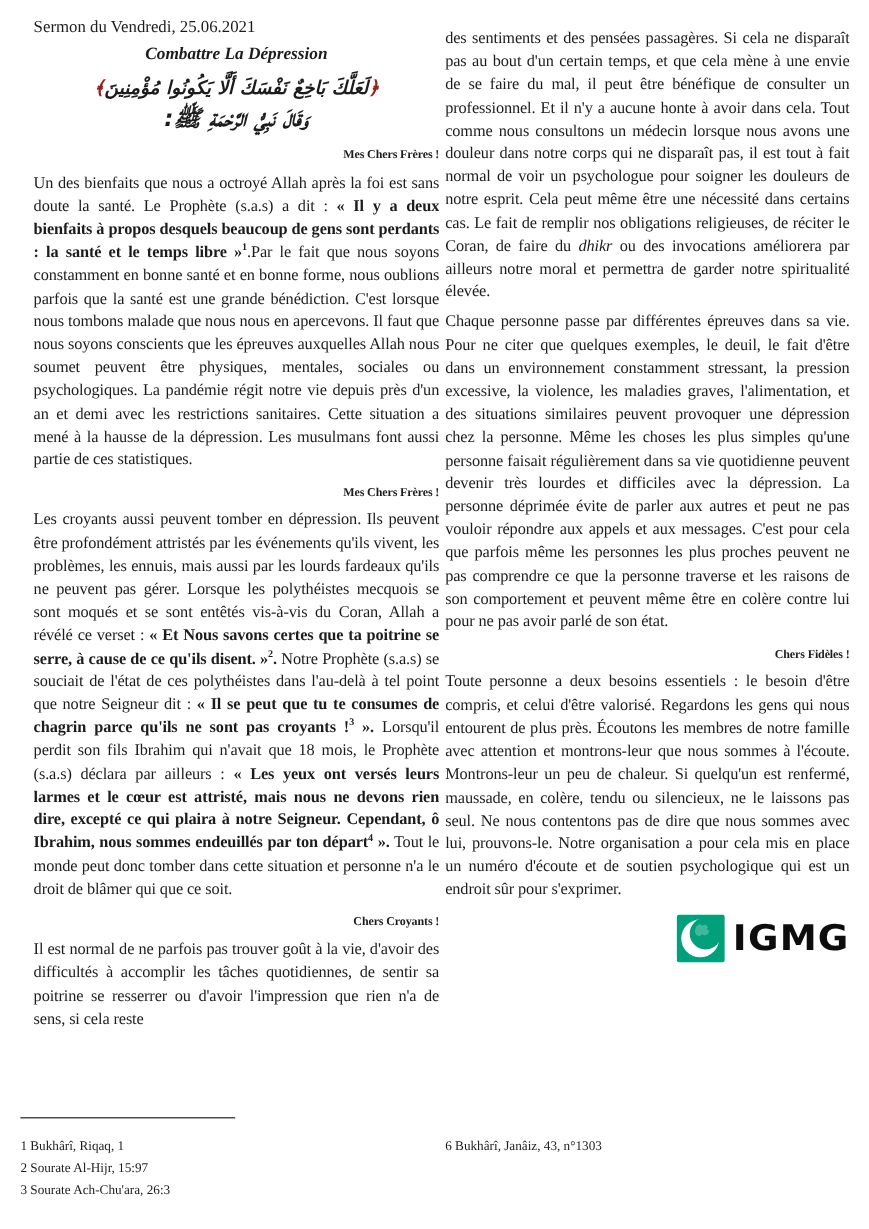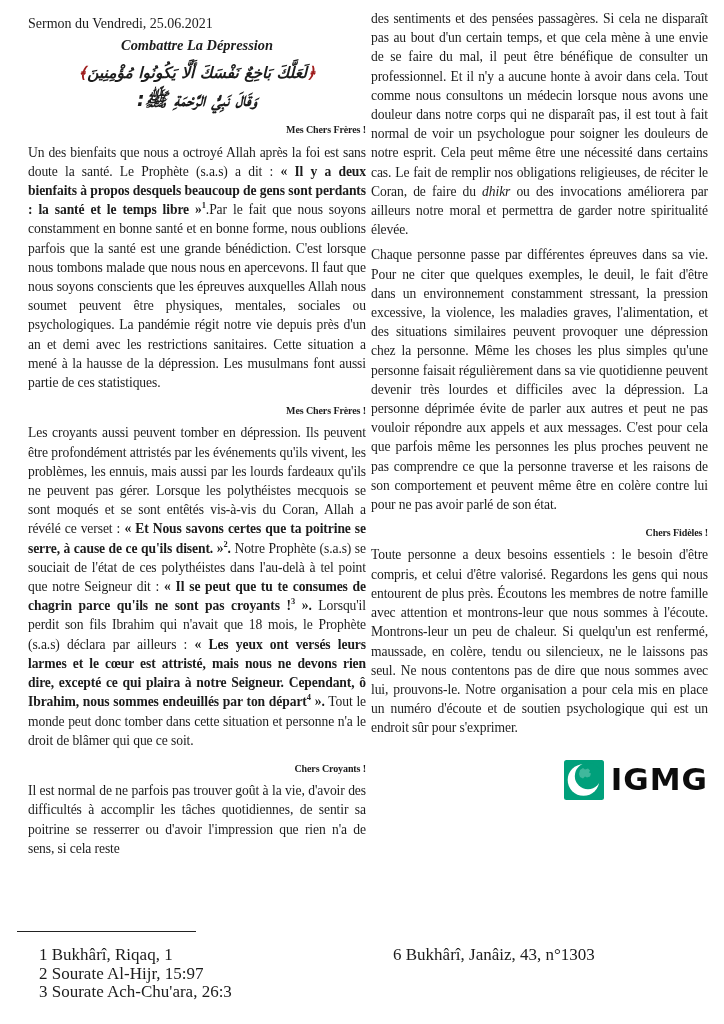--- a/index.html
+++ b/index.html
@@ -7,39 +7,39 @@
     width:724px;height:1024px;position:relative;overflow:hidden;
     font-family:"Liberation Serif", serif;color:#1c1c1c;
     -webkit-font-smoothing:antialiased;
   }
   .col{
     position:absolute;top:10px;width:338px;
     font-size:13.6px;line-height:19.2px;letter-spacing:-0.1px;
     text-align:justify;
   }
   .col-left{left:28px;height:918px;overflow:hidden;}
-  .col-right{left:371px;top:9px;width:337px;height:930px;overflow:hidden;}
+  .col-right{left:371px;top:22px;width:337px;height:930px;overflow:hidden;}
   .para{margin:0 0 6px;}
   .heading{font-weight:bold;font-size:10px;margin:9px 0 3px;text-align:right;}
   sup{font-size:0.62em;line-height:0;vertical-align:super;}
   .header-date{font-size:14px;margin:4px 0 3px;text-align:left;letter-spacing:0;}
   .header-title{font-size:14.4px;font-weight:bold;margin:0 0 5px;text-align:center;letter-spacing:0;font-style:italic;}
   .arabic{
     direction:rtl;text-align:center;
     font-family:"DejaVu Sans", sans-serif;font-weight:bold;
     margin:2px 0 7px;letter-spacing:0;font-style:italic;
   }
   .arabic-l1{font-size:15.5px;line-height:27px;}
   .arabic-l2{font-size:19px;line-height:24px;}
   .arabic-l3{font-size:14px;line-height:27px;}
   .footnote-sep{position:absolute;left:17px;top:931px;width:179px;border:0;border-top:1.6px solid #222;margin:0;}
-  .footnotes{position:absolute;font-size:17px;line-height:18.6px;letter-spacing:0;margin-left:22px;}
+  .footnotes{position:absolute;font-size:11px;line-height:18.6px;letter-spacing:0;}
   .fn-left{left:17px;top:946px;}
   .fn-right{left:371px;top:946px;}
-  .logo-row{display:flex;justify-content:flex-end;align-items:center;margin-top:22px;gap:7px;}
+  .logo-row{display:flex;justify-content:flex-end;align-items:center;margin-top:11px;gap:7px;}
   .logo-word{
     font-family:"DejaVu Sans", sans-serif;font-weight:900;font-size:31px;
     color:#0d0d0d;letter-spacing:1px;transform:scaleY(0.95);line-height:40px;
   }
 </style>
 </head>
 <body>
 
 <div class="page">
 

